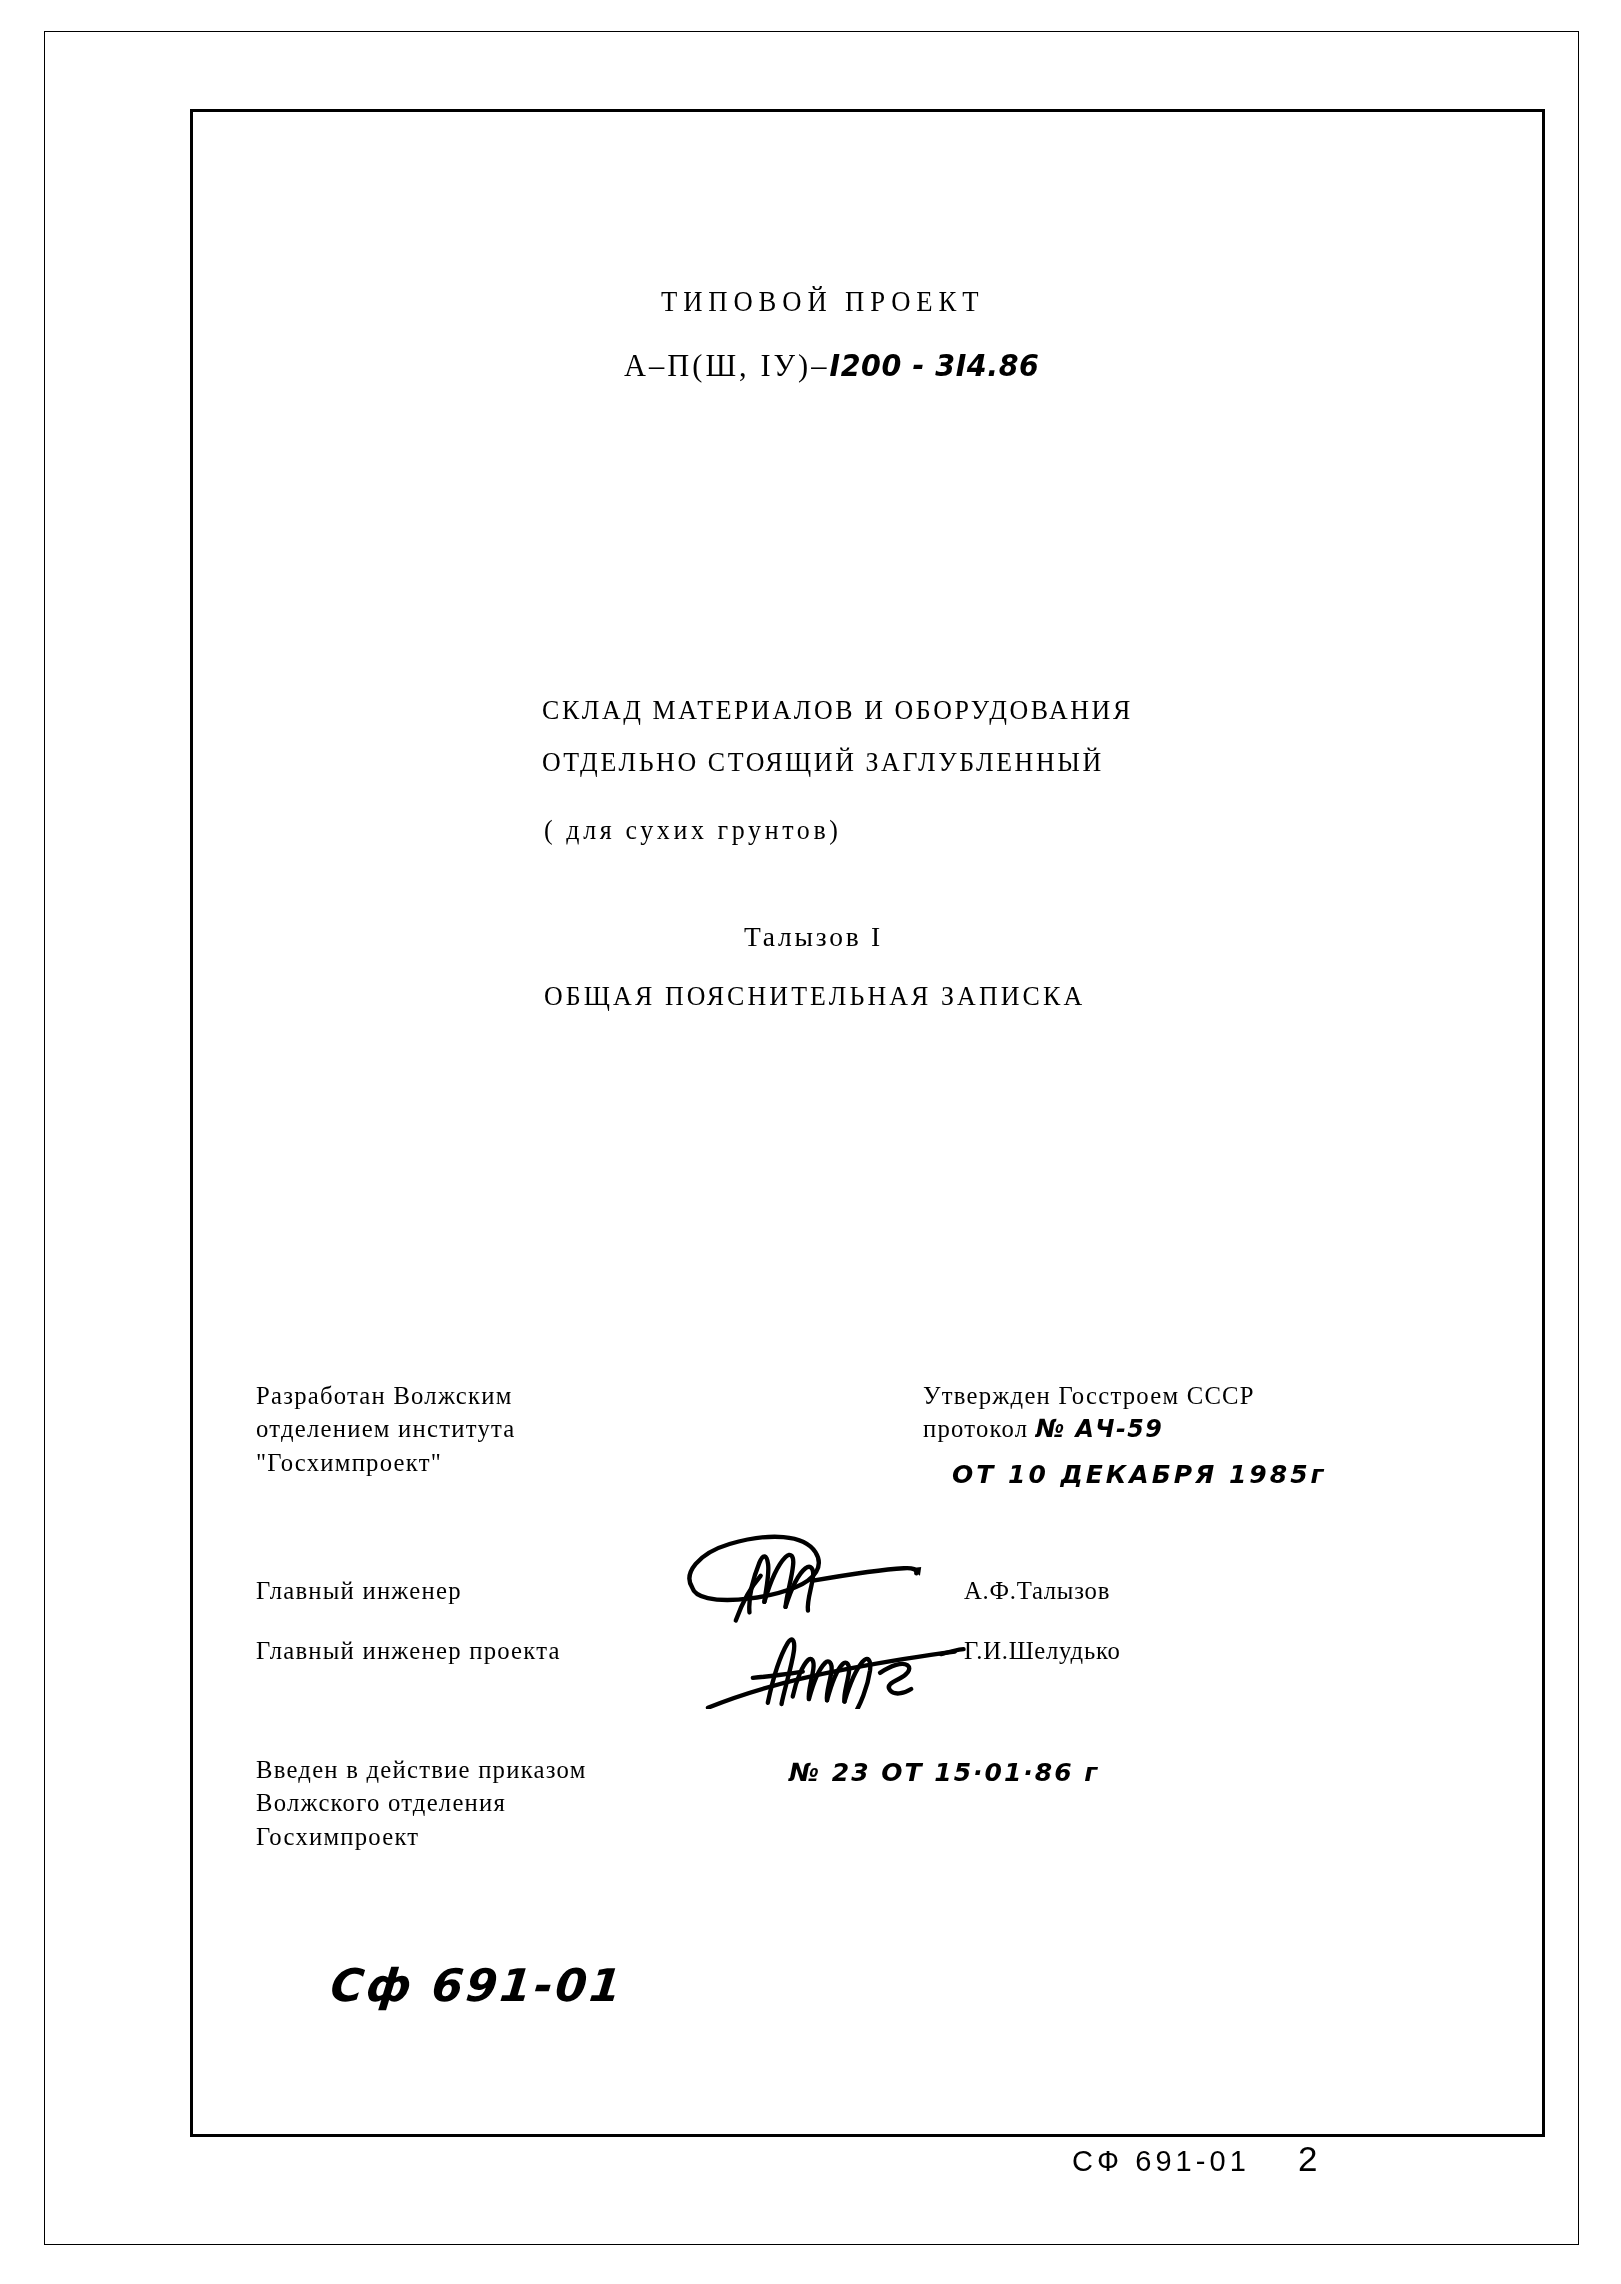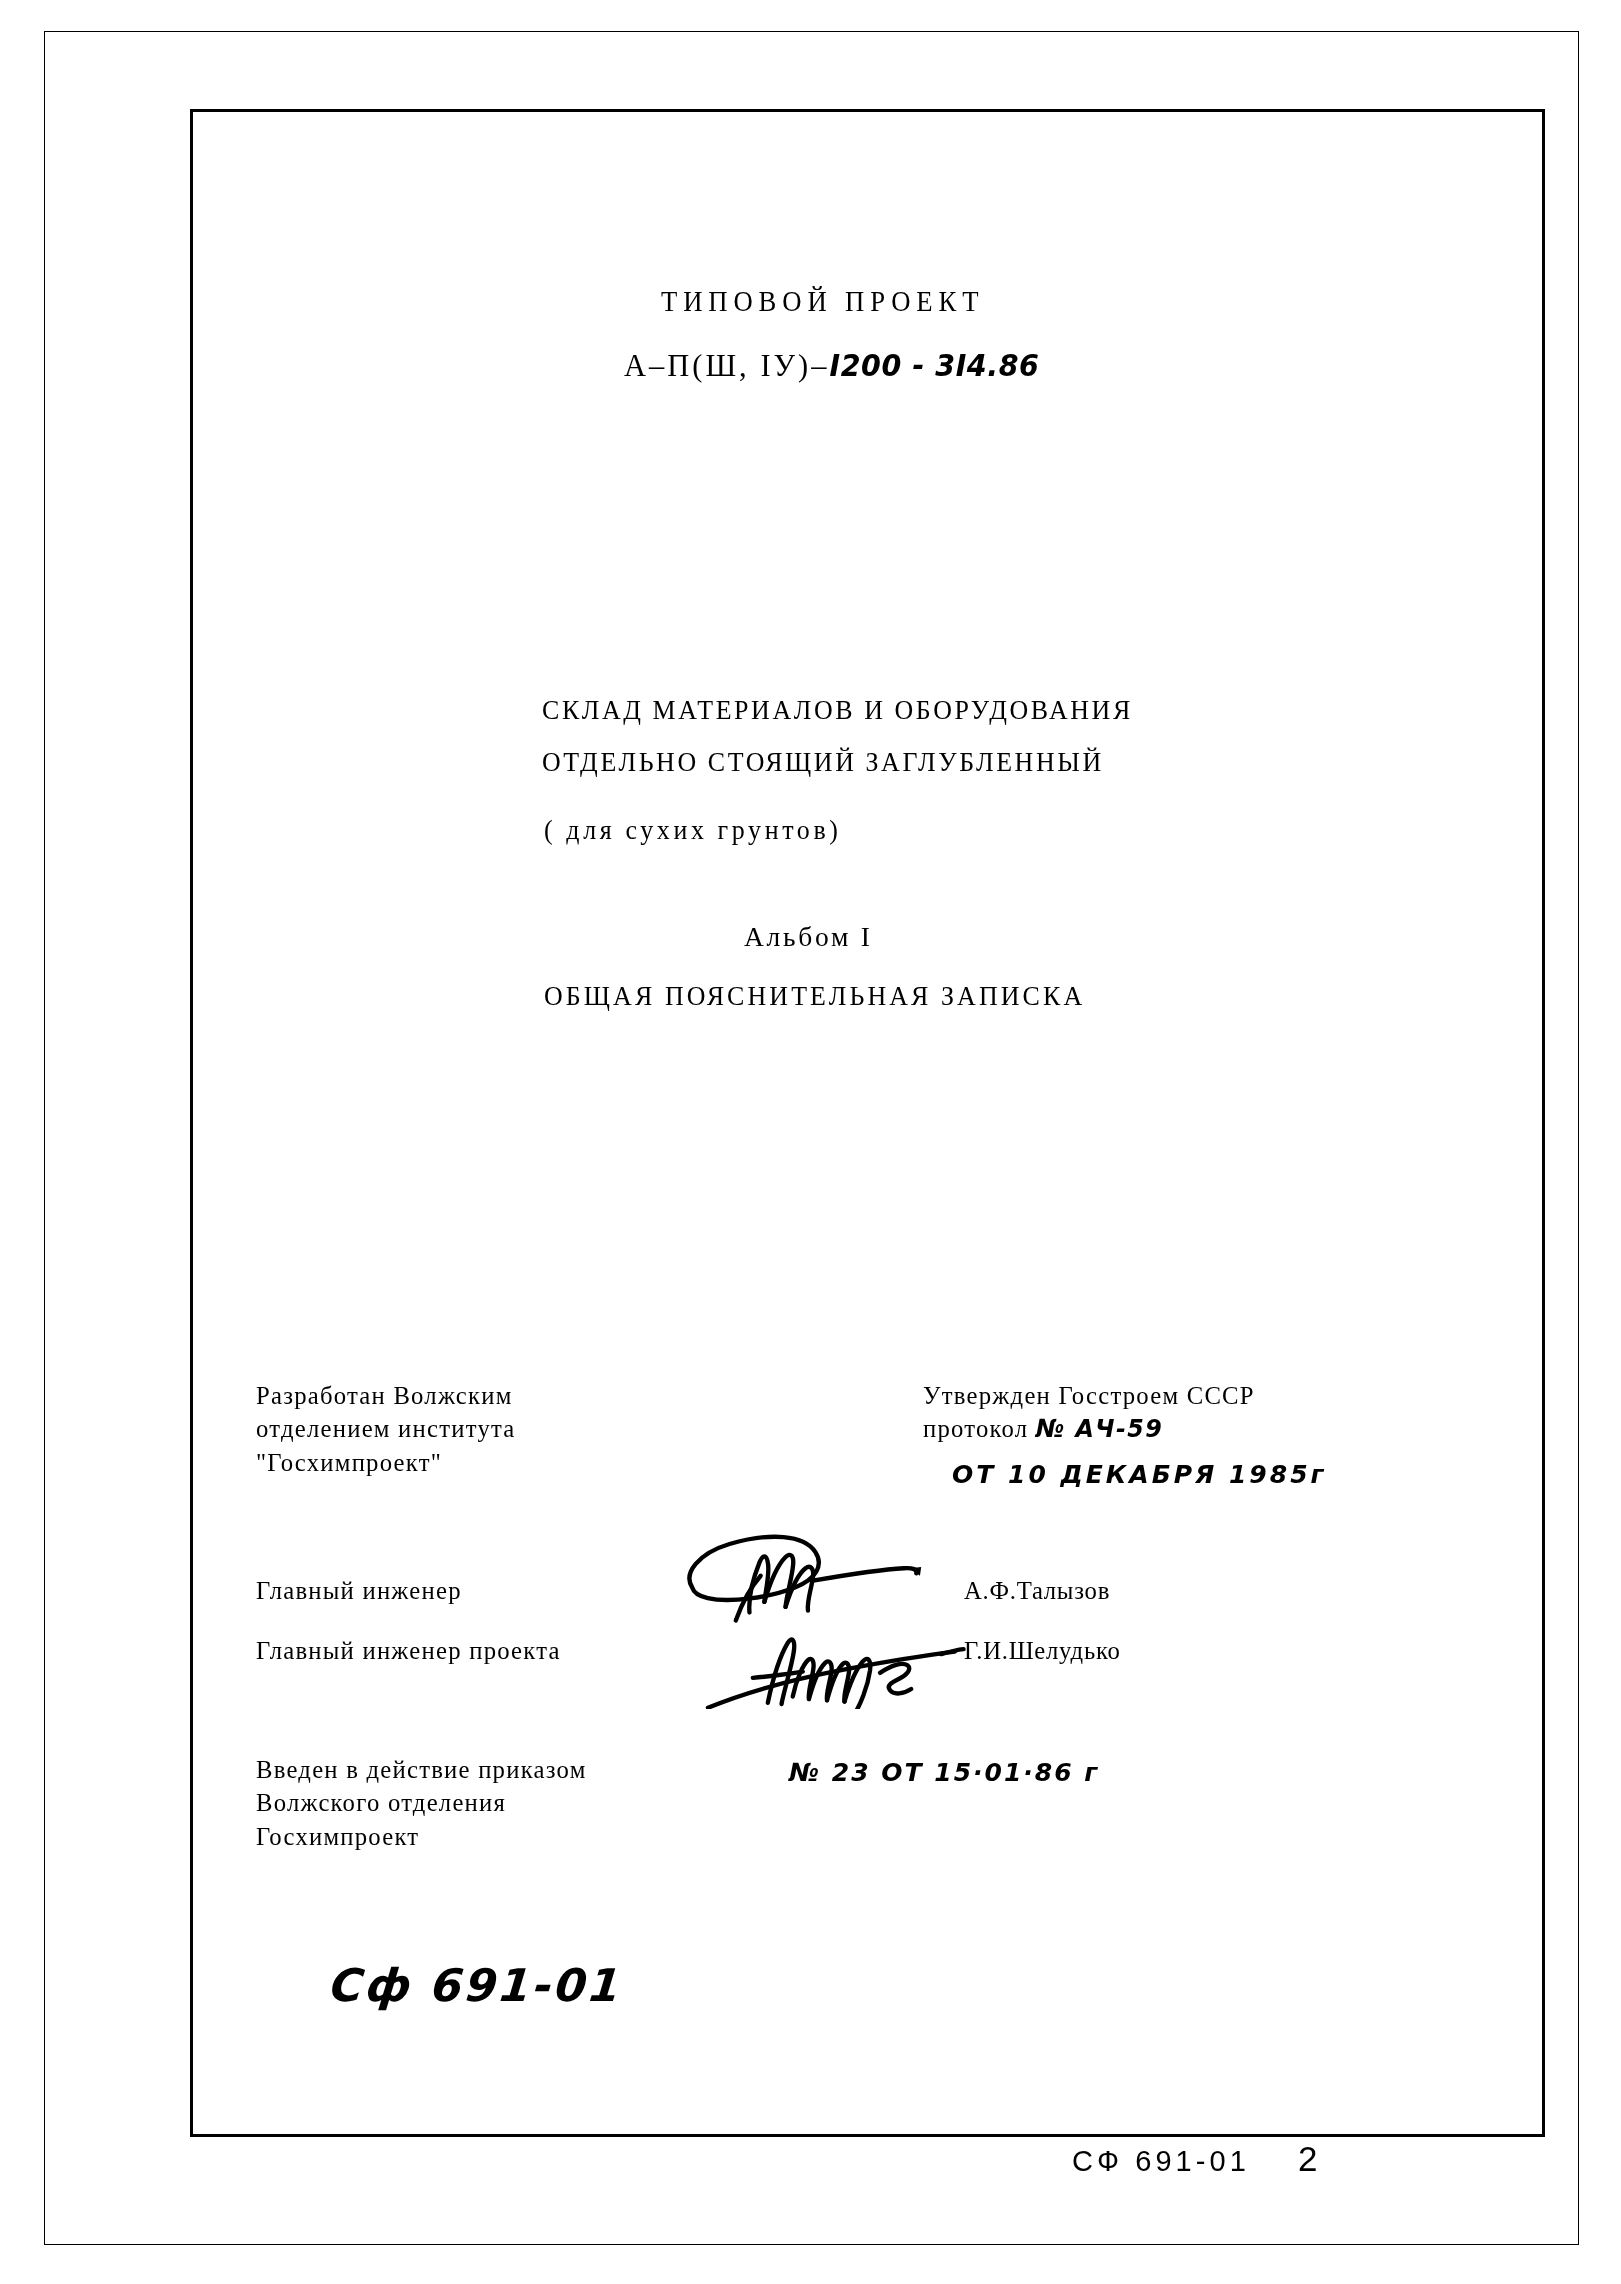--- a/index.html
+++ b/index.html
@@ -263,21 +263,21 @@
 <div class="txt cond proj-code">
   <span>А–П(Ш, IУ)–</span><span class="ital">I200 - 3I4.86</span>
 </div>
 
 <div class="txt cond obj-line1">СКЛАД МАТЕРИАЛОВ И ОБОРУДОВАНИЯ</div>
 
 <div class="txt cond obj-line2">ОТДЕЛЬНО СТОЯЩИЙ ЗАГЛУБЛЕННЫЙ</div>
 
 <div class="txt cond obj-sub">( для сухих грунтов)</div>
 
-<div class="txt cond album-no">Альбом I</div>
+<div class="txt cond album-no">Талызов I</div>
 
 <div class="txt cond album-title">ОБЩАЯ ПОЯСНИТЕЛЬНАЯ ЗАПИСКА</div>
 
 <div class="dev-block">
   <div>Разработан Волжским</div>
   <div>отделением института</div>
   <div>"Госхимпроект"</div>
 </div>
 
 <div class="appr-block">

